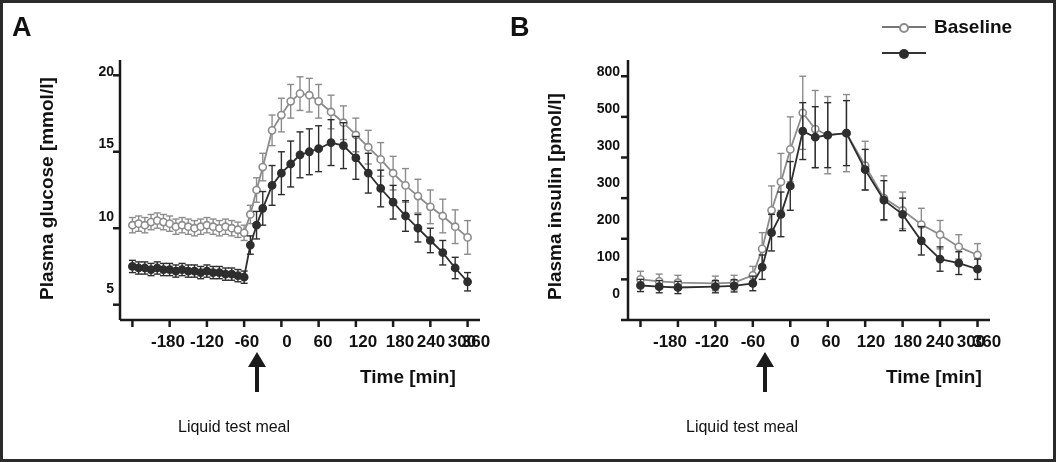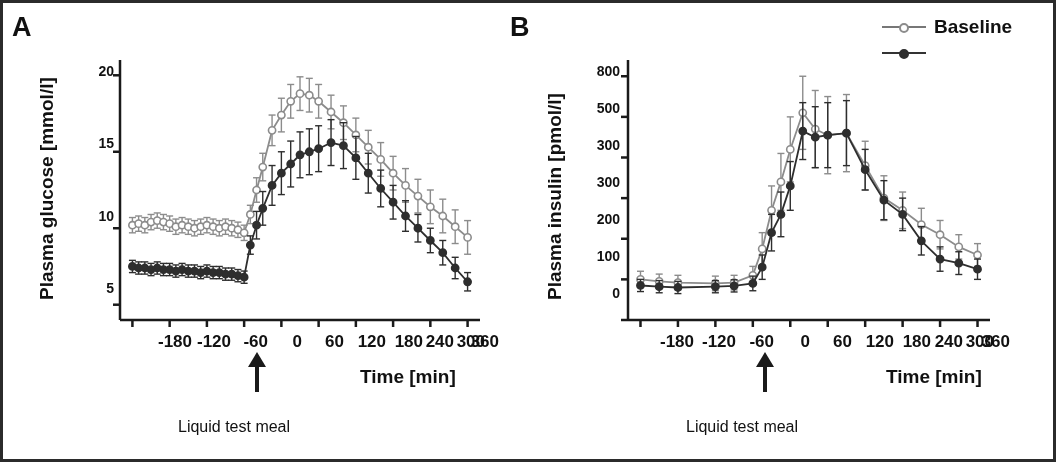--- a/index.html
+++ b/index.html
@@ -43,21 +43,21 @@
   }
   .ytick{
     position:absolute;
     font-size:14px;font-weight:bold;
     text-align:right;
     white-space:nowrap;
   }
   .xtick{
     position:absolute;
     font-size:17px;font-weight:bold;
-    text-align:right;
+    text-align:center;
     white-space:nowrap;
   }
 
   .meal-label{
     position:absolute;
     font-size:16px;font-weight:normal;
     white-space:nowrap;
   }
   .arrow-stem{position:absolute;background:#1a1a1a;width:4px;}
   .arrow-head{

